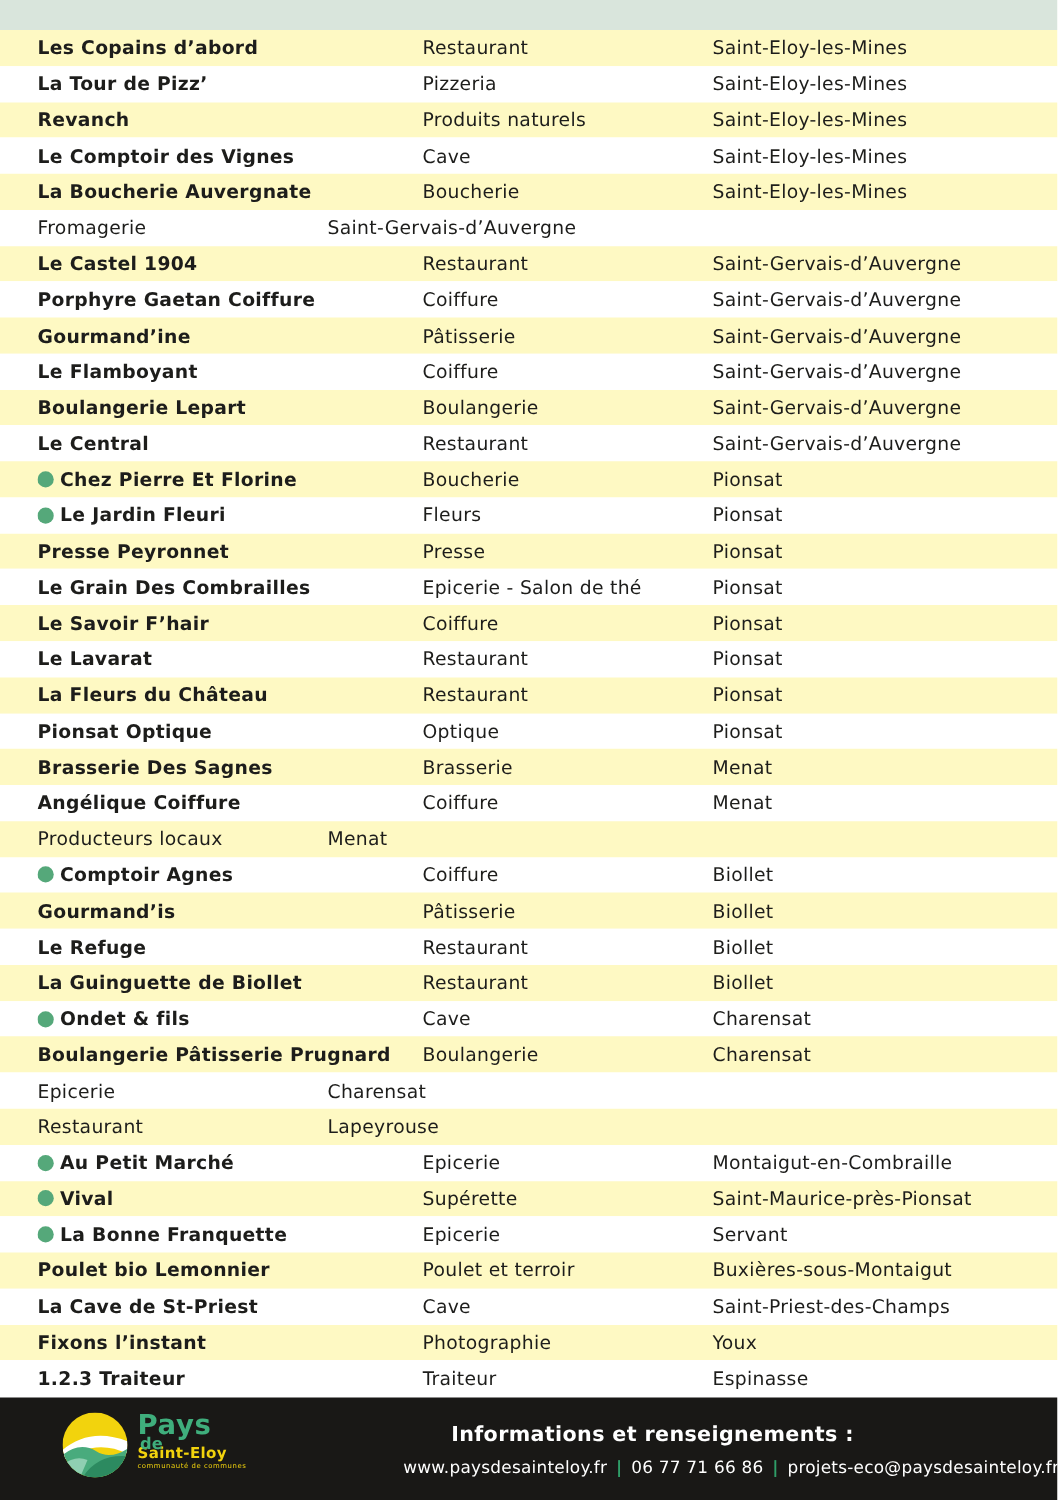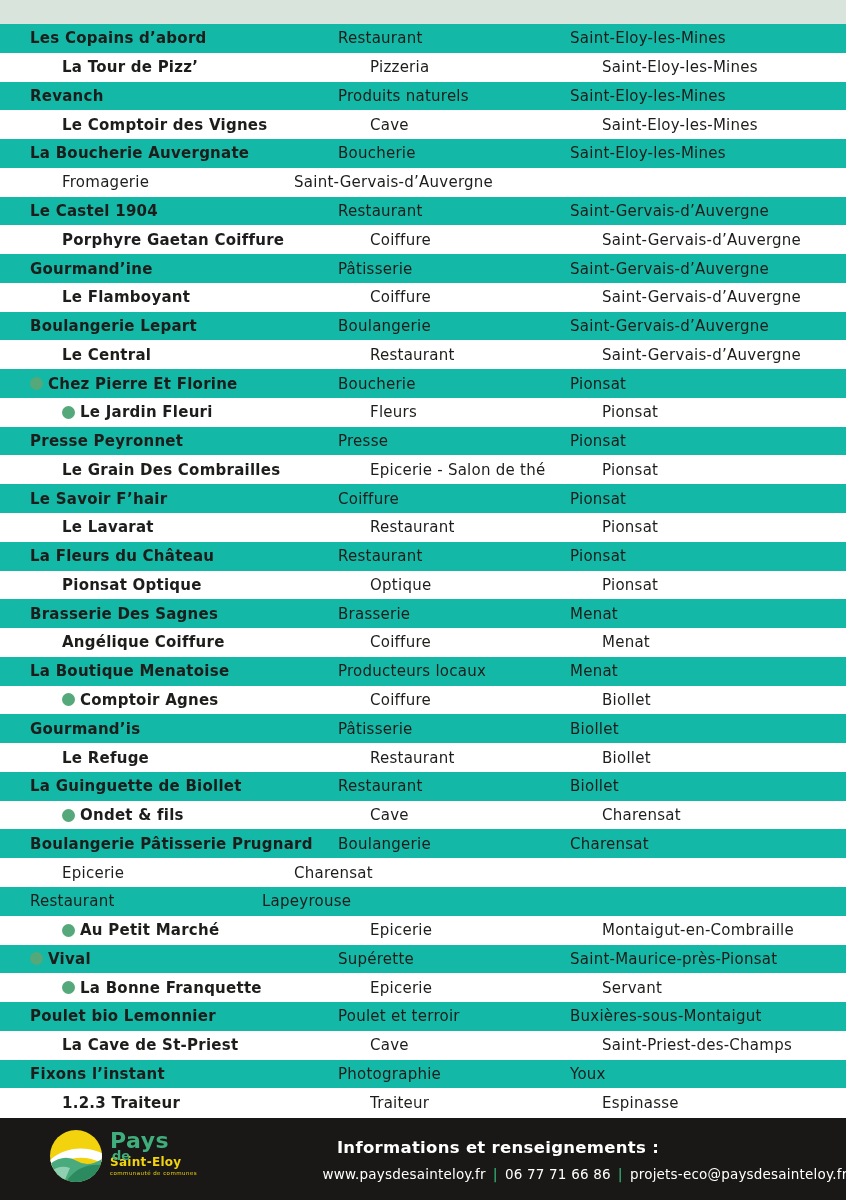--- a/index.html
+++ b/index.html
@@ -5,40 +5,40 @@
   html,body{margin:0;padding:0;}
   body{width:846px;height:1200px;overflow:hidden;background:#ffffff;
        font-family:"DejaVu Sans","Liberation Sans",sans-serif;}
   .page{position:relative;width:846px;height:1200px;background:#ffffff;}
 
   
   .top-spacer{height:24px;background:#d9e5dc;}
   .biz-table{width:846px;}
   .row{height:28.78px;display:flex;align-items:center;box-sizing:border-box;
        padding-left:30px;color:#1d1d1b;font-size:15px;letter-spacing:.25px;}
-  .row.green{background:#14b8a6;}
-  .row.white{background:#ffffff;margin-left:32px;}
+  .row.green{background:#fef9c3;}
+  .row.white{background:#ffffff;}
   .cell-name{width:308px;font-weight:700;display:flex;align-items:center;
              white-space:nowrap;overflow:hidden;}
   .cell-type{width:232px;white-space:nowrap;overflow:hidden;}
   .cell-city{flex:1;white-space:nowrap;overflow:hidden;}
   .dot{width:13px;height:13px;border-radius:50%;background:#55a87a;
        margin-right:5px;flex:0 0 13px;}
 
   
   .footer{position:absolute;left:0;top:1118px;width:846px;height:82px;
           background:#191816;color:#ffffff;}
   .logo{position:absolute;left:50px;top:12px;display:flex;align-items:flex-start;}
   .logo-emblem{width:52px;height:52px;flex:0 0 52px;}
   .logo-text{position:relative;margin-left:8px;line-height:1;}
   .logo-title{color:#3fae7c;font-weight:700;font-size:22px;letter-spacing:.5px;}
   .logo-de{position:absolute;left:2px;top:19px;color:#3fae7c;font-size:13px;font-weight:700;}
   .logo-sub{color:#f2d30d;font-weight:700;font-size:12px;margin-top:4px;letter-spacing:.3px;}
   .logo-tagline{color:#f2d30d;font-size:5.5px;margin-top:3px;letter-spacing:.45px;}
-  .info-heading{position:absolute;left:498px;top:20px;transform:translateX(-50%);
+  .info-heading{position:absolute;left:522px;top:20px;transform:translateX(-50%);
                 font-weight:700;font-size:16.5px;white-space:nowrap;letter-spacing:.3px;}
   .info-line{position:absolute;left:585px;top:48px;transform:translateX(-50%);
              font-size:13.5px;white-space:nowrap;letter-spacing:.2px;}
   .sep{color:#2f9e68;font-weight:700;padding:0 7px;}
 </style>
 </head>
 <body>
 
 <div class="page">
 
@@ -211,24 +211,20 @@
     </div>
       <div class="row white">
       <div class="cell-name">
 
         <span>Angélique Coiffure</span>
       </div>
       <div class="cell-type">Coiffure</div>
       <div class="cell-city">Menat</div>
     </div>
       <div class="row green">
-      <div class="cell-name">
-
-        <span>La Boutique Menatoise</span>
-      </div>
       <div class="cell-type">Producteurs locaux</div>
       <div class="cell-city">Menat</div>
     </div>
       <div class="row white">
       <div class="cell-name">
         <span class="dot" style="display: inline-block;"></span>
         <span>Comptoir Agnes</span>
       </div>
       <div class="cell-type">Coiffure</div>
       <div class="cell-city">Biollet</div>

